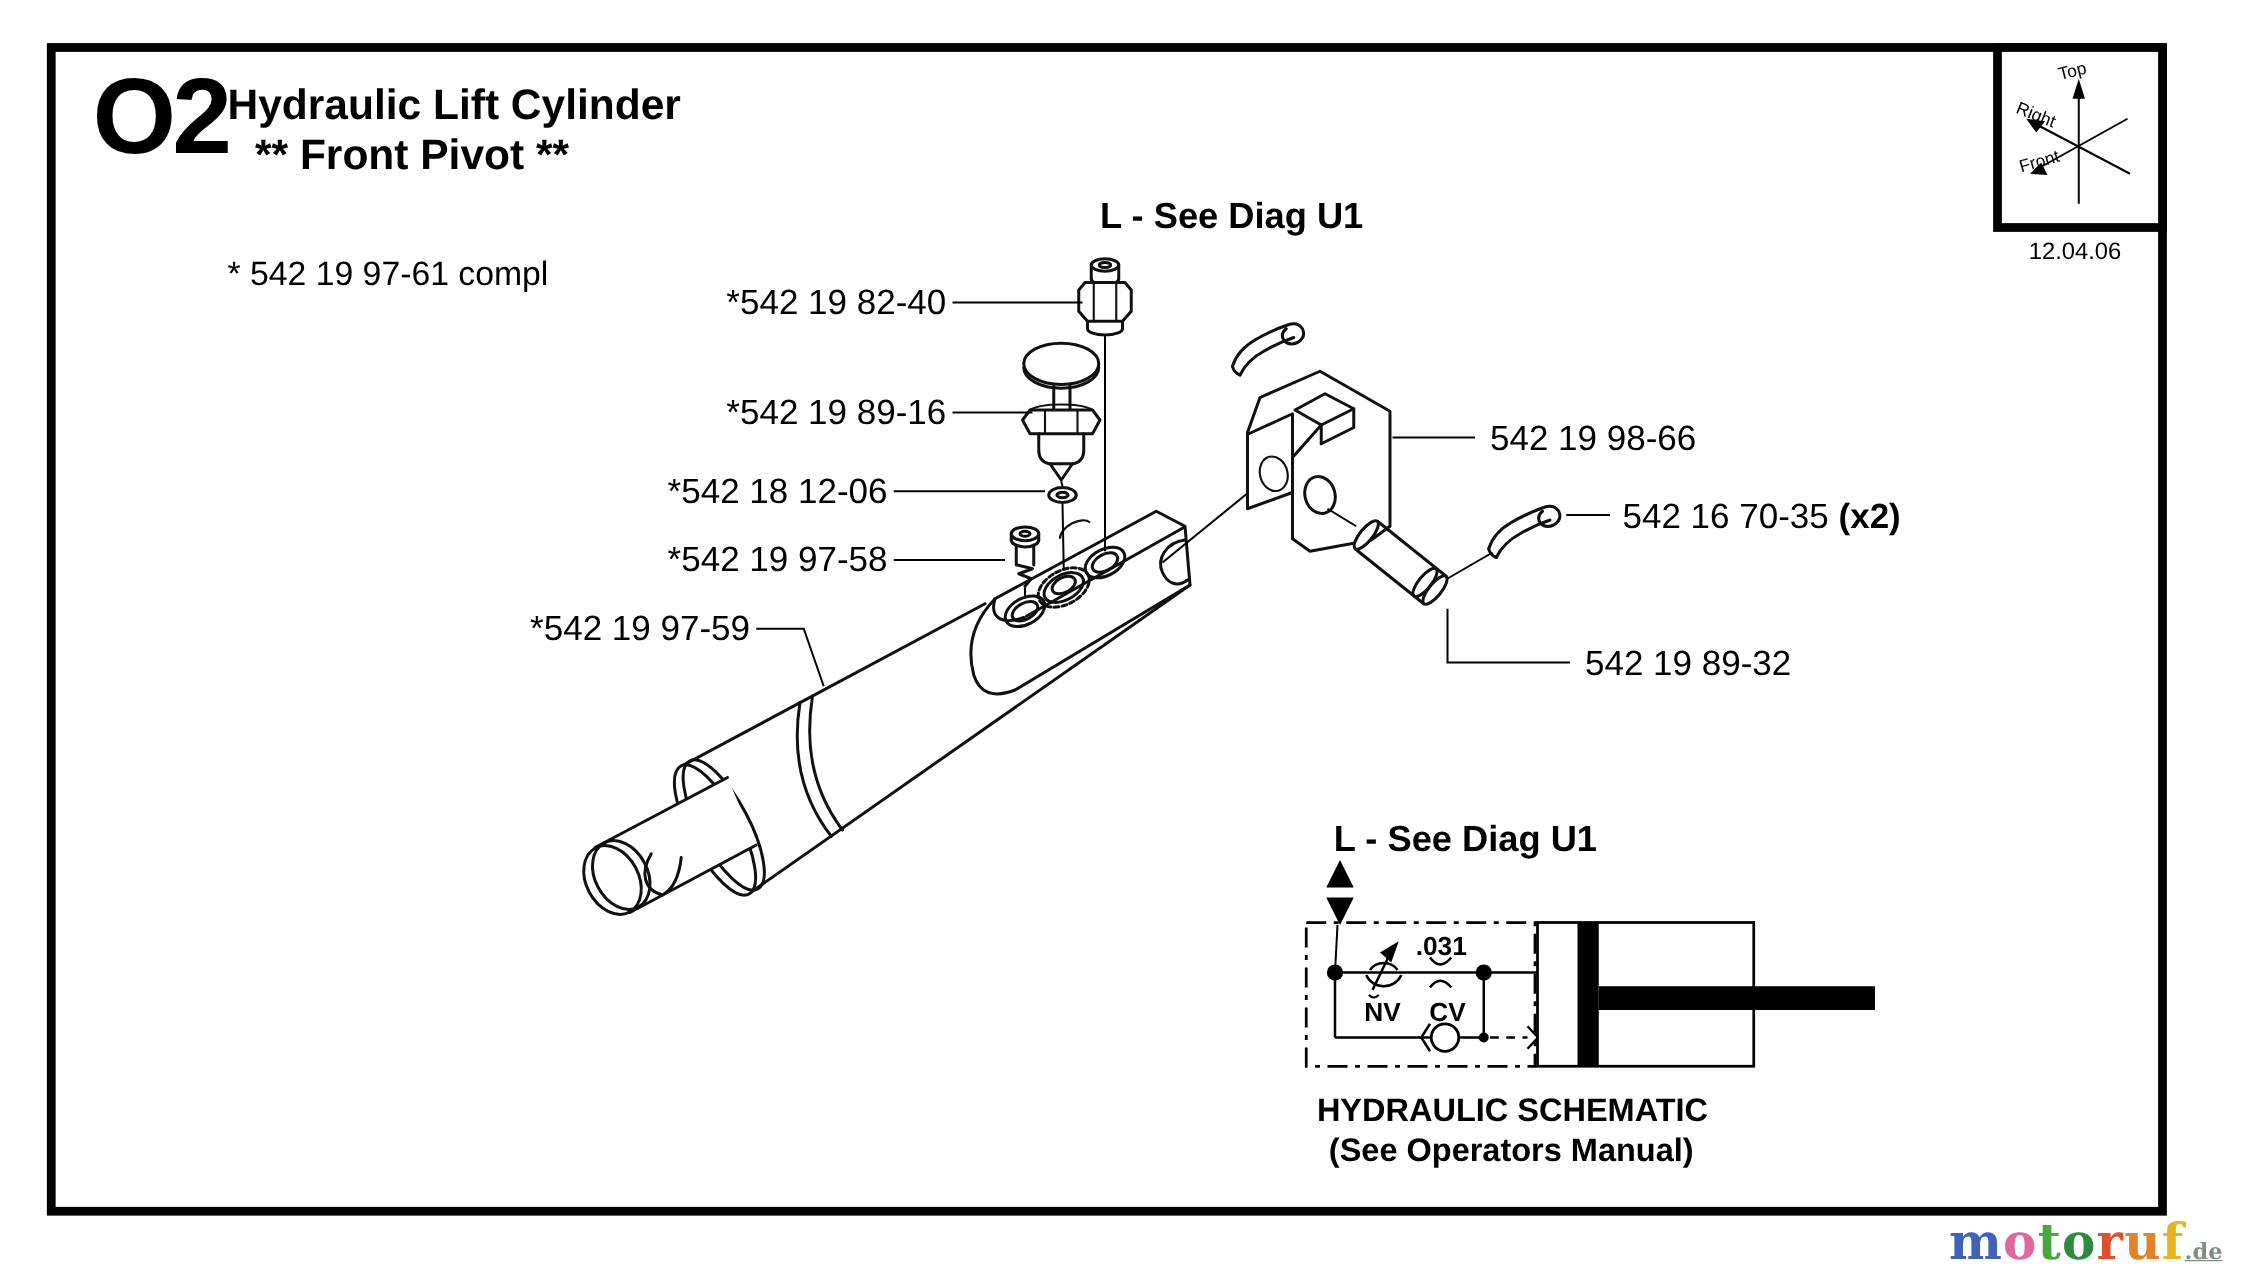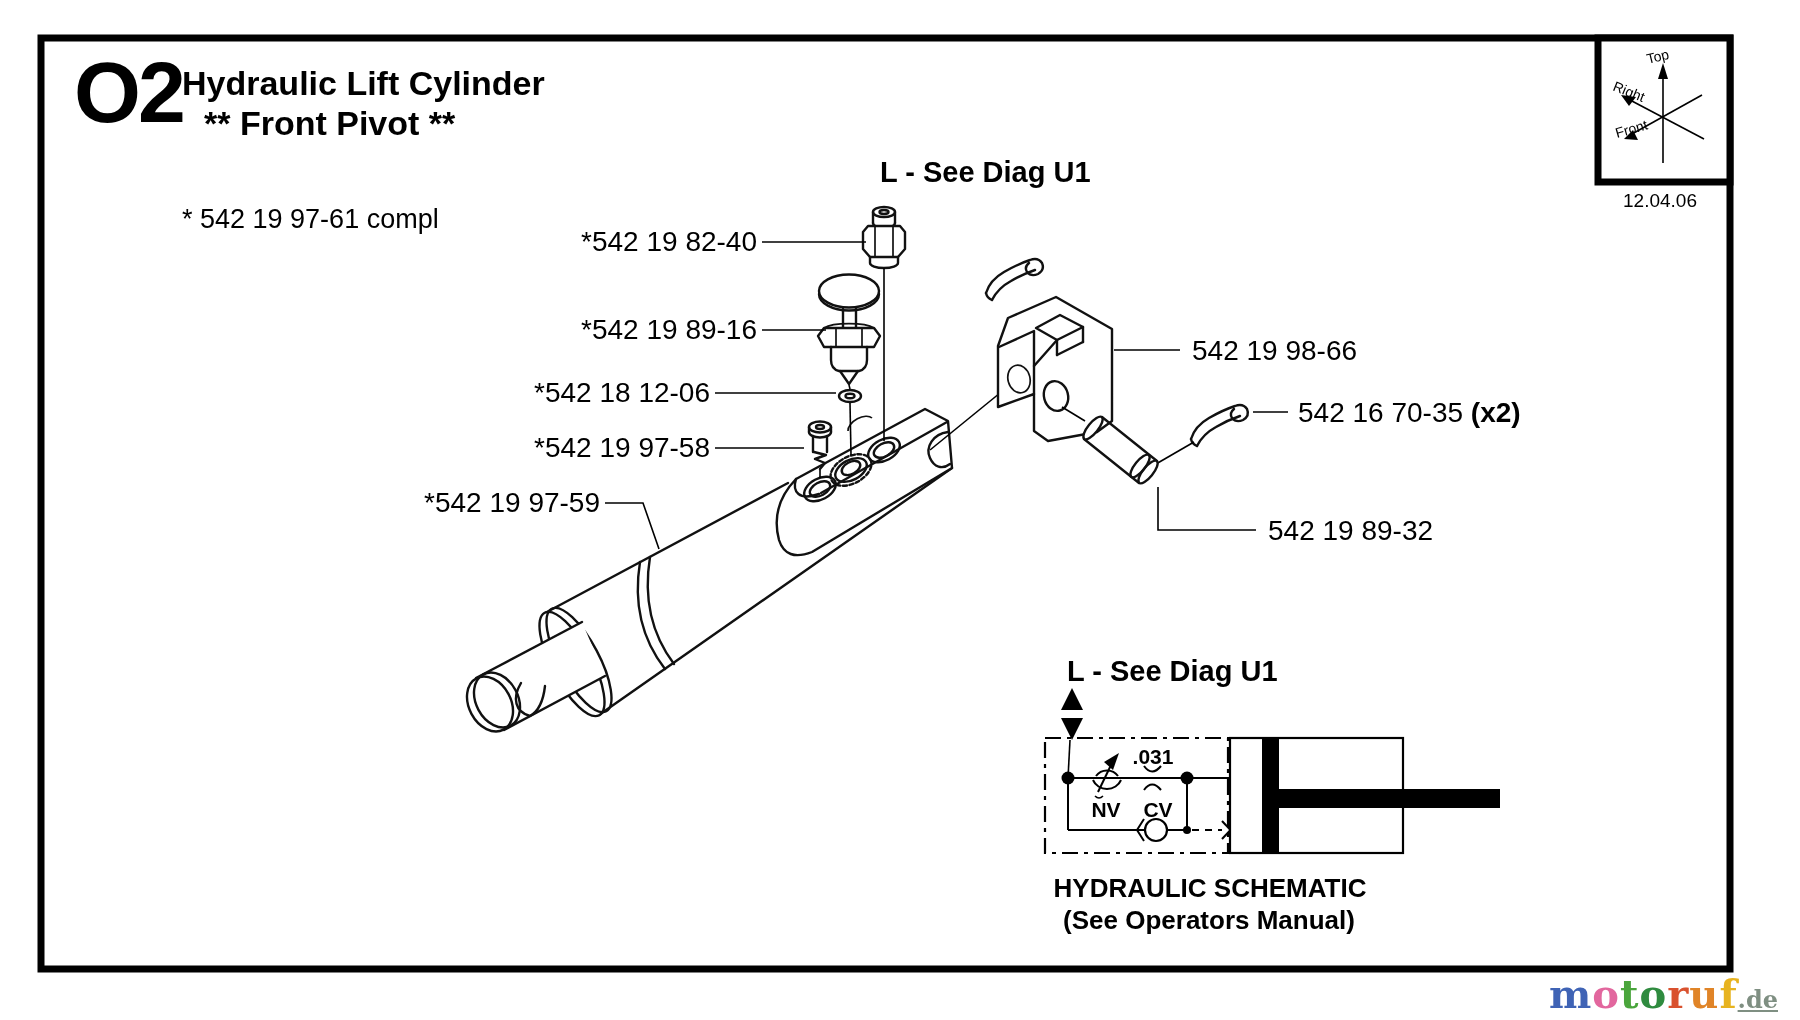--- a/index.html
+++ b/index.html
@@ -16,21 +16,21 @@
   .note{font-size:27px;}
   .datestamp{font-size:19px;}
   .cube-lbl{font-size:14px;}
   .ln{stroke:#000;stroke-width:2;fill:none;}
   .thin{stroke:#000;stroke-width:1.6;fill:none;}
   .part{stroke:#111;stroke-width:2.4;fill:#fff;stroke-linejoin:round;stroke-linecap:round;}
   .partnf{stroke:#111;stroke-width:2.4;fill:none;stroke-linejoin:round;stroke-linecap:round;}
   .partthin{stroke:#111;stroke-width:1.7;fill:none;}
   #brand{position:absolute;right:22px;top:974px;font-family:"DejaVu Serif",serif;
          font-weight:bold;font-size:40px;letter-spacing:1px;line-height:1;}
-  #brand .tld{font-size:24px;font-weight:bold;letter-spacing:0;text-decoration:underline;}
+  #brand .tld{font-size:18px;font-weight:bold;letter-spacing:0;text-decoration:underline;}
 </style>
 </head>
 <body>
 
 <div id="stage">
 <svg width="1800" height="1020" viewBox="0 0 1800 1020">
 
   <rect x="41" y="38" width="1689" height="931" fill="#fff" stroke="#000" stroke-width="7"></rect>
 
   <g>

